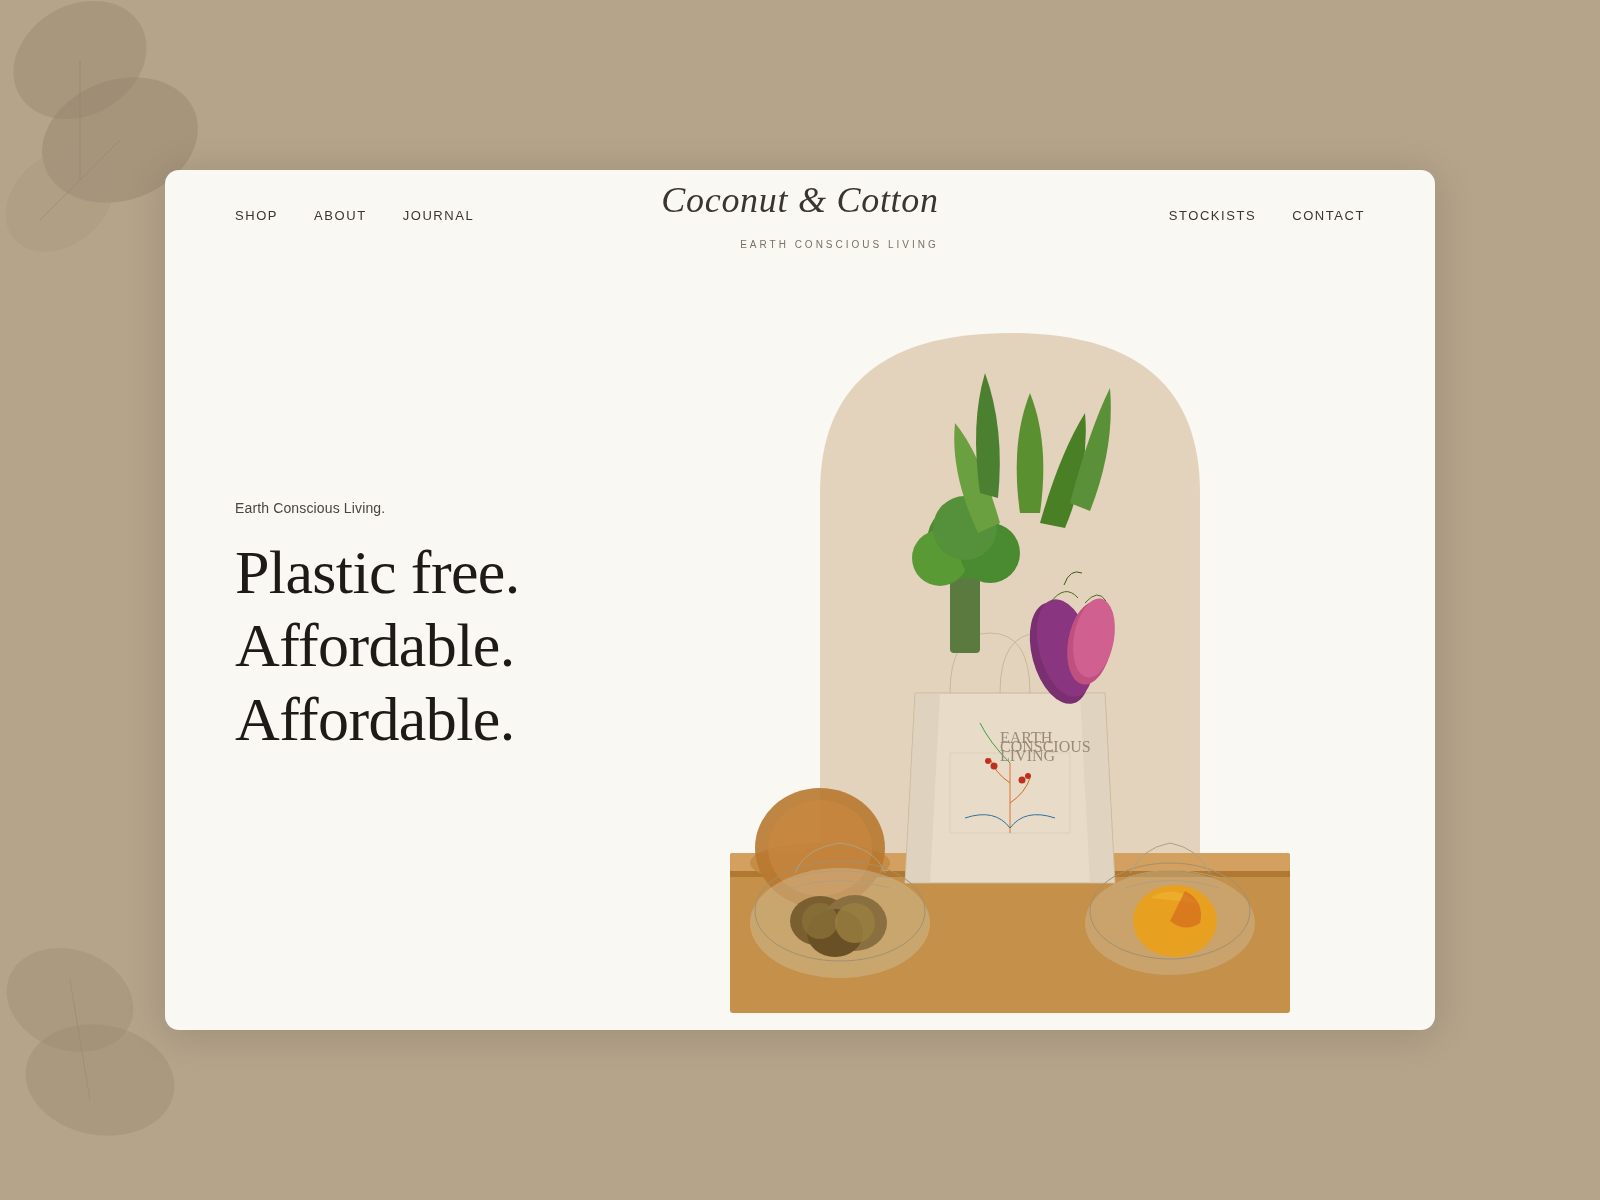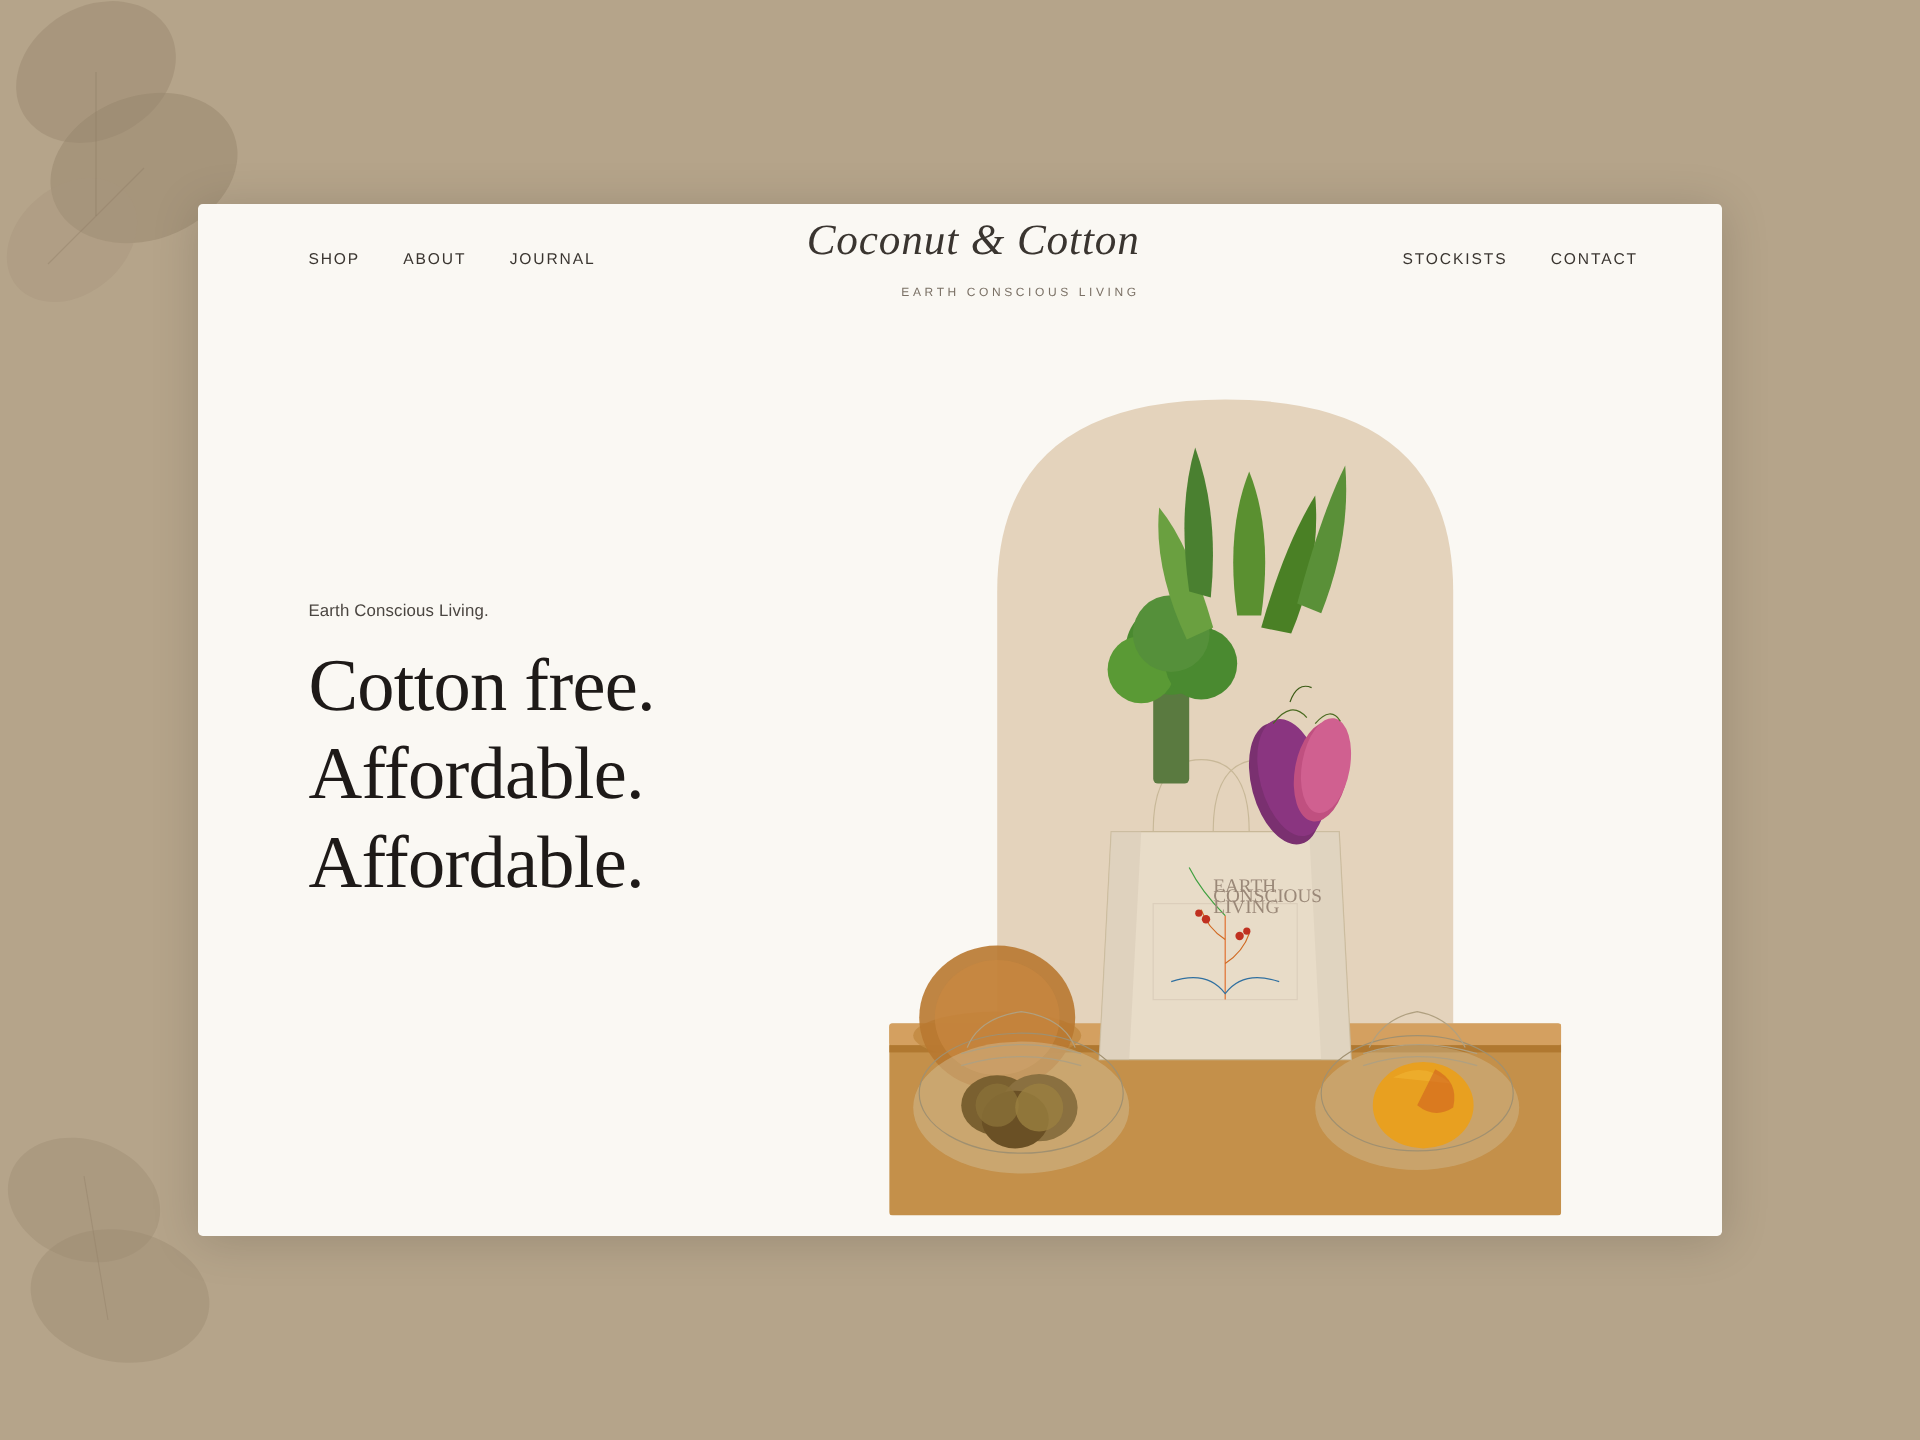--- a/index.html
+++ b/index.html
@@ -46,27 +46,26 @@
       width: 100%;
       height: 100%;
       opacity: 0.45;
     }
 
     
     .card {
       width: 1270px;
       height: 860px;
       background-color: #faf8f3;
-      border-radius: 4px;
+      border-radius: 14px;
       box-shadow: 0 4px 40px rgba(0,0,0,0.15);
       display: flex;
       flex-direction: column;
       overflow: hidden;
       position: relative;
-      padding-left: 22px;
     }
 
     
     .header {
       display: flex;
       align-items: center;
       justify-content: space-between;
       padding: 38px 70px 20px;
       position: relative;
     }
@@ -226,21 +225,21 @@
       <a class="nav-link">CONTACT</a>
     </nav>
 
   </header>
 
   <main class="main-content">
 
     <div class="text-area">
       <p class="subtitle">Earth Conscious Living.</p>
       <h1 class="headline">
-        <span>Cotton free.</span><br>
+        <span>Plastic free.</span><br>
         <span>Affordable.</span><br>
         <span>Affordable.</span>
       </h1>
     </div>
 
     <div class="image-area">
 
       <svg viewBox="0 0 560 740" width="560" height="740">
 
         <path d="M90,580 L90,220 Q90,60 280,60 Q470,60 470,220 L470,580 Z" fill="#e4d3bc"></path>

